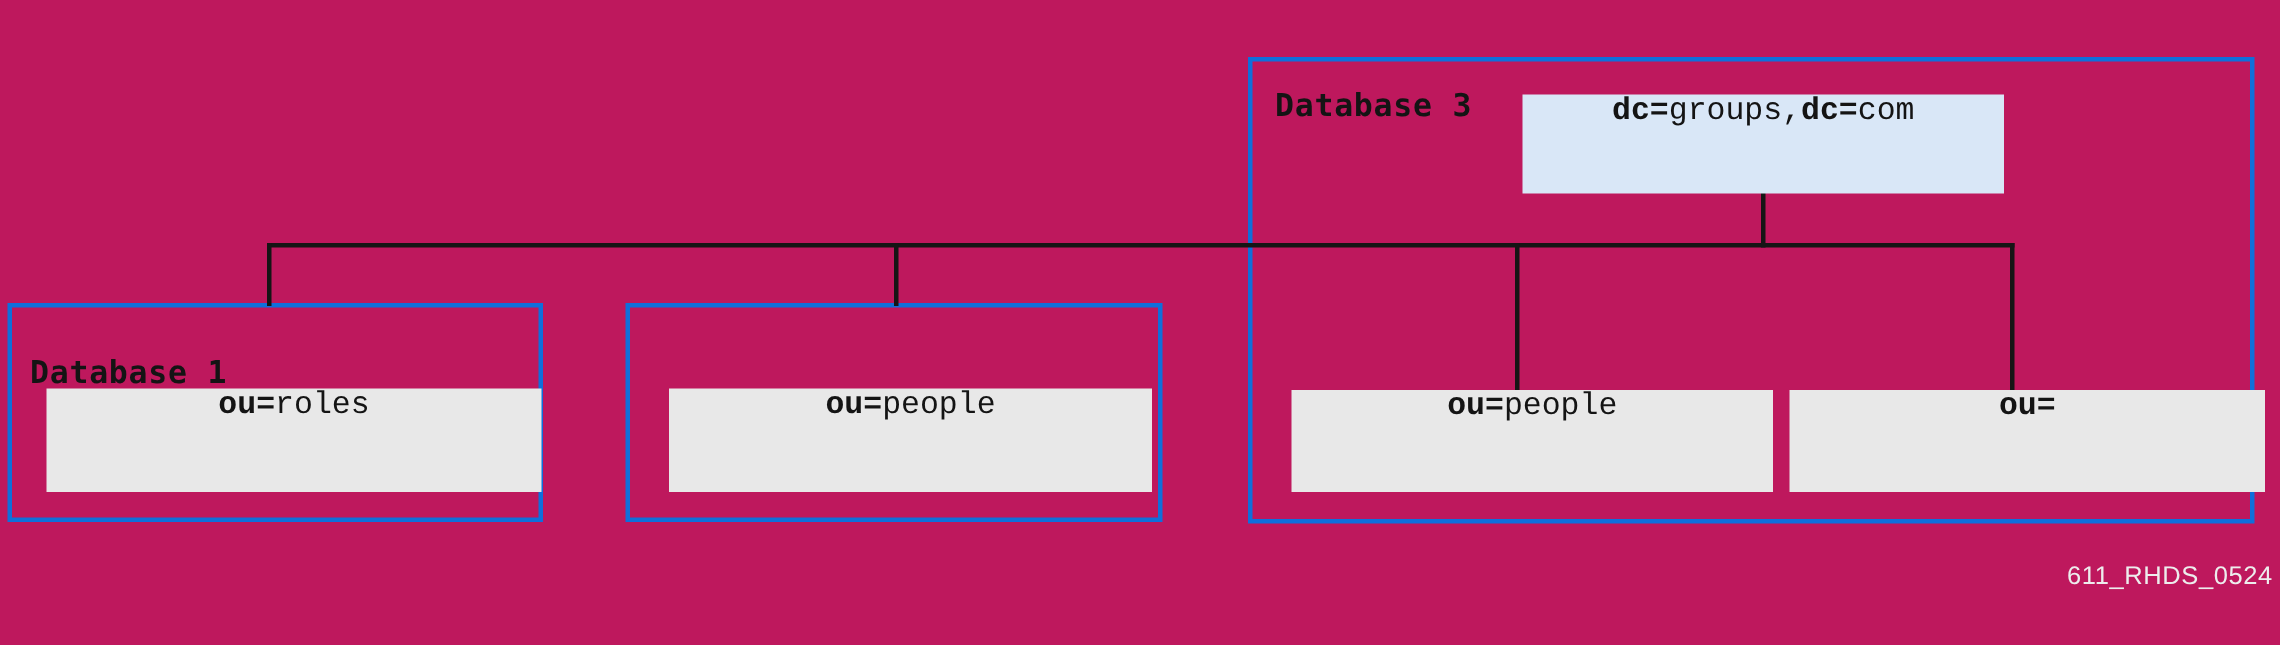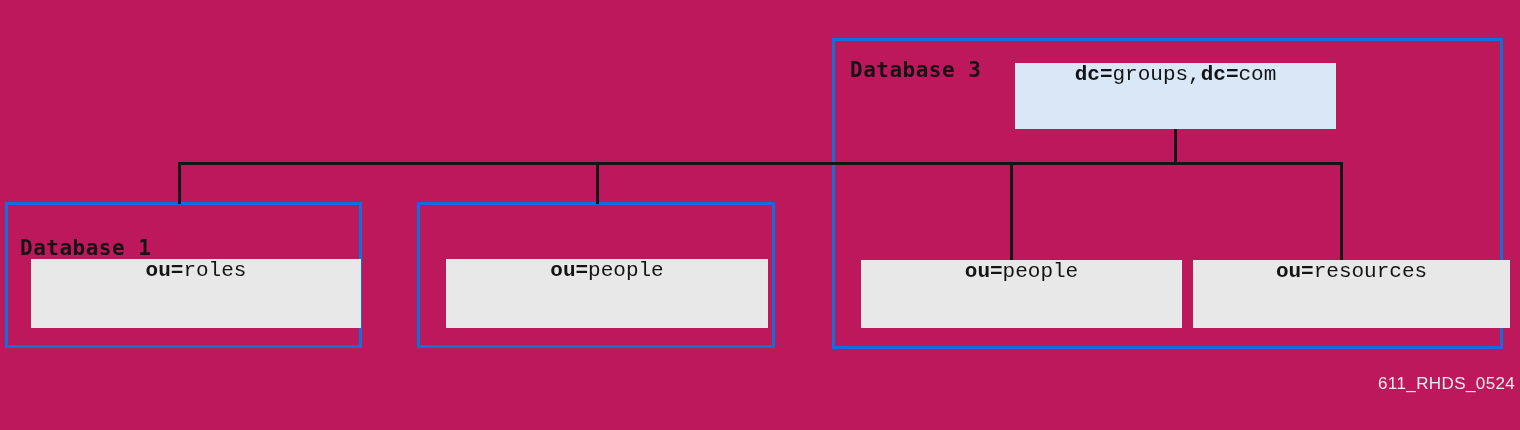--- a/index.html
+++ b/index.html
@@ -114,18 +114,17 @@
     <span class="k">ou=</span>
       <span class="v">people</span>
   </div>
 
   <div class="chip gray" style="left:849px; top:260px; width:321px; height:68px;">
     <span class="k">ou=</span>
       <span class="v">people</span>
   </div>
   <div class="chip gray" style="left:1181px; top:260px; width:317px; height:68px;">
     <span class="k">ou=</span>
-      <span class="v">resources</span>
   </div>
 
   <div class="watermark" style="left:1378px; top:374px;">611_RHDS_0524</div>
 
 </div>
 
 </body></html>

